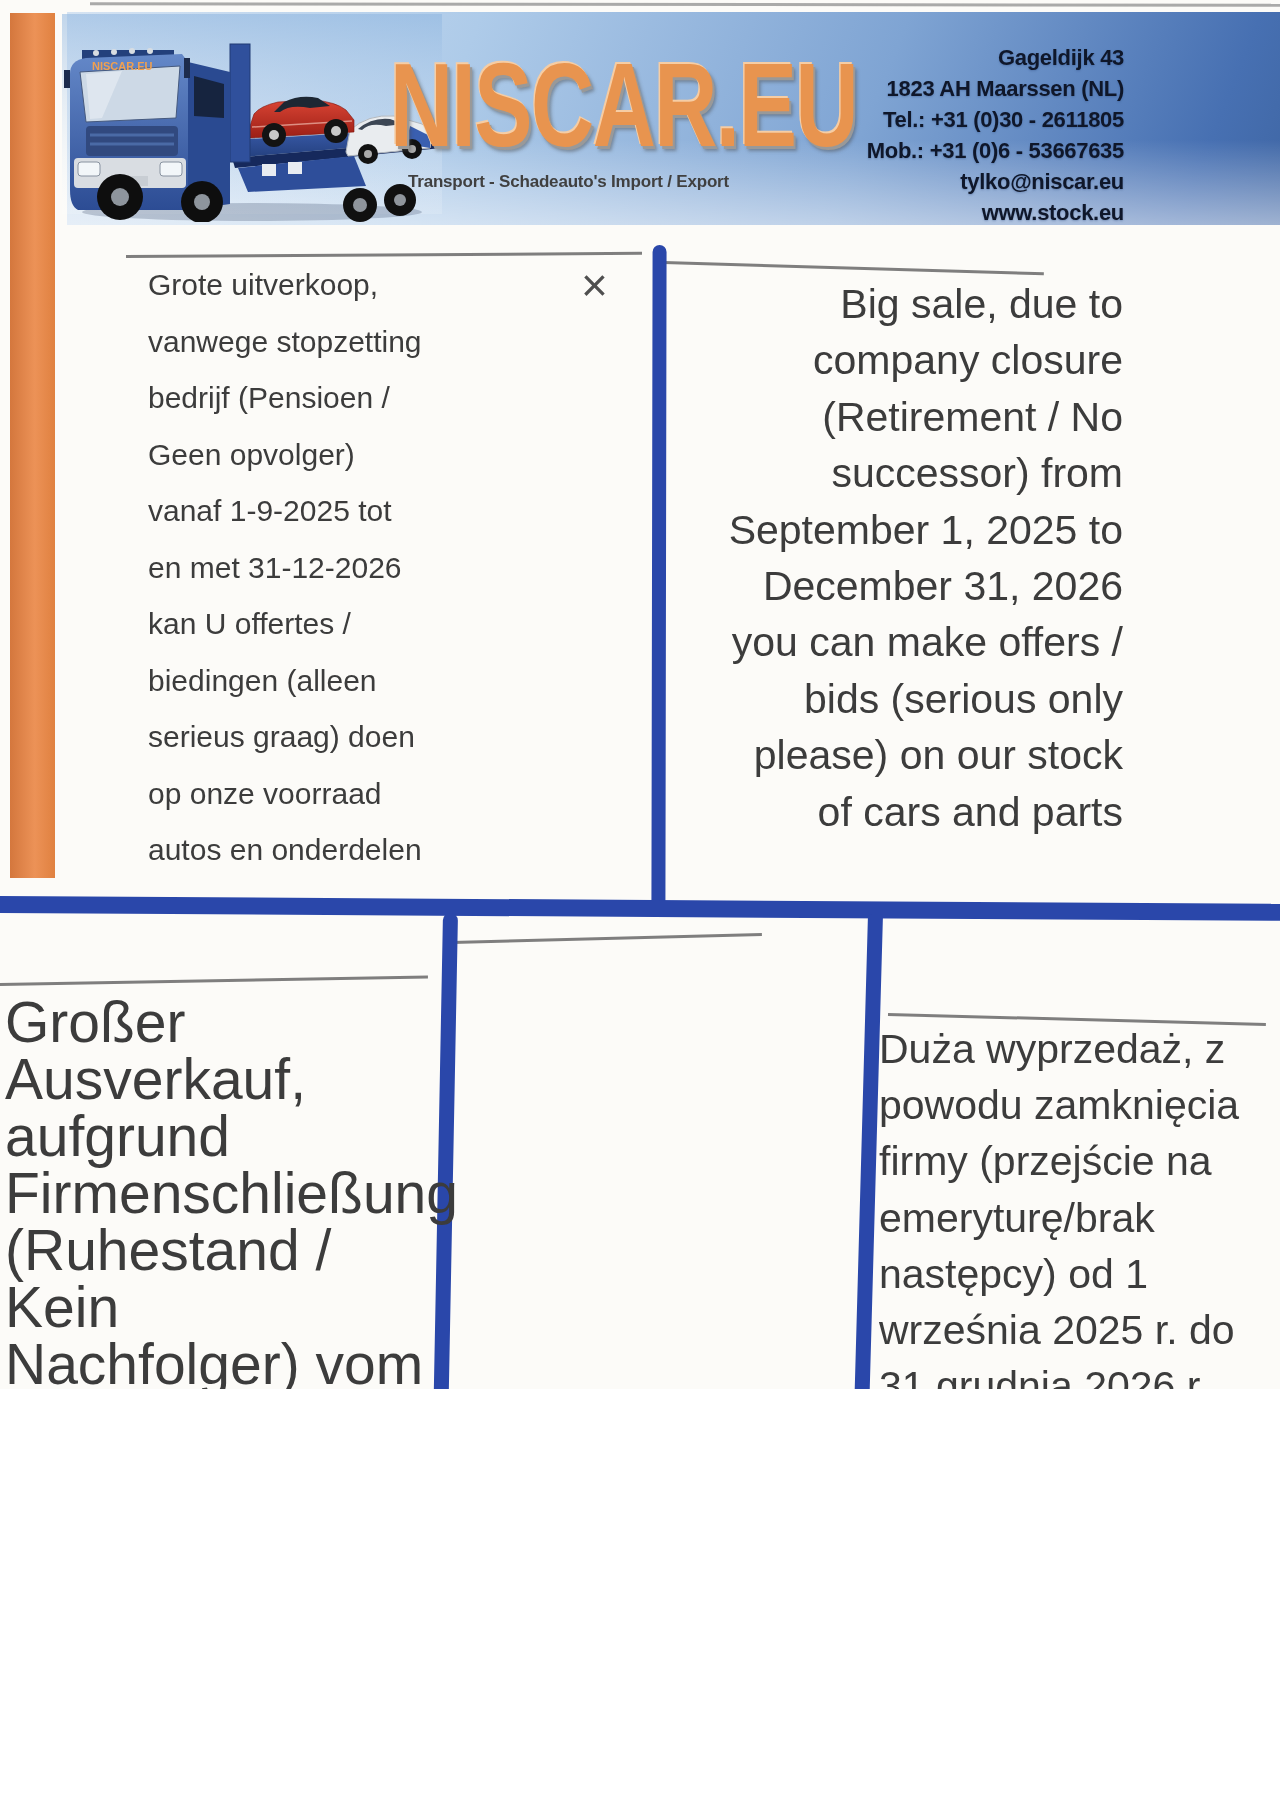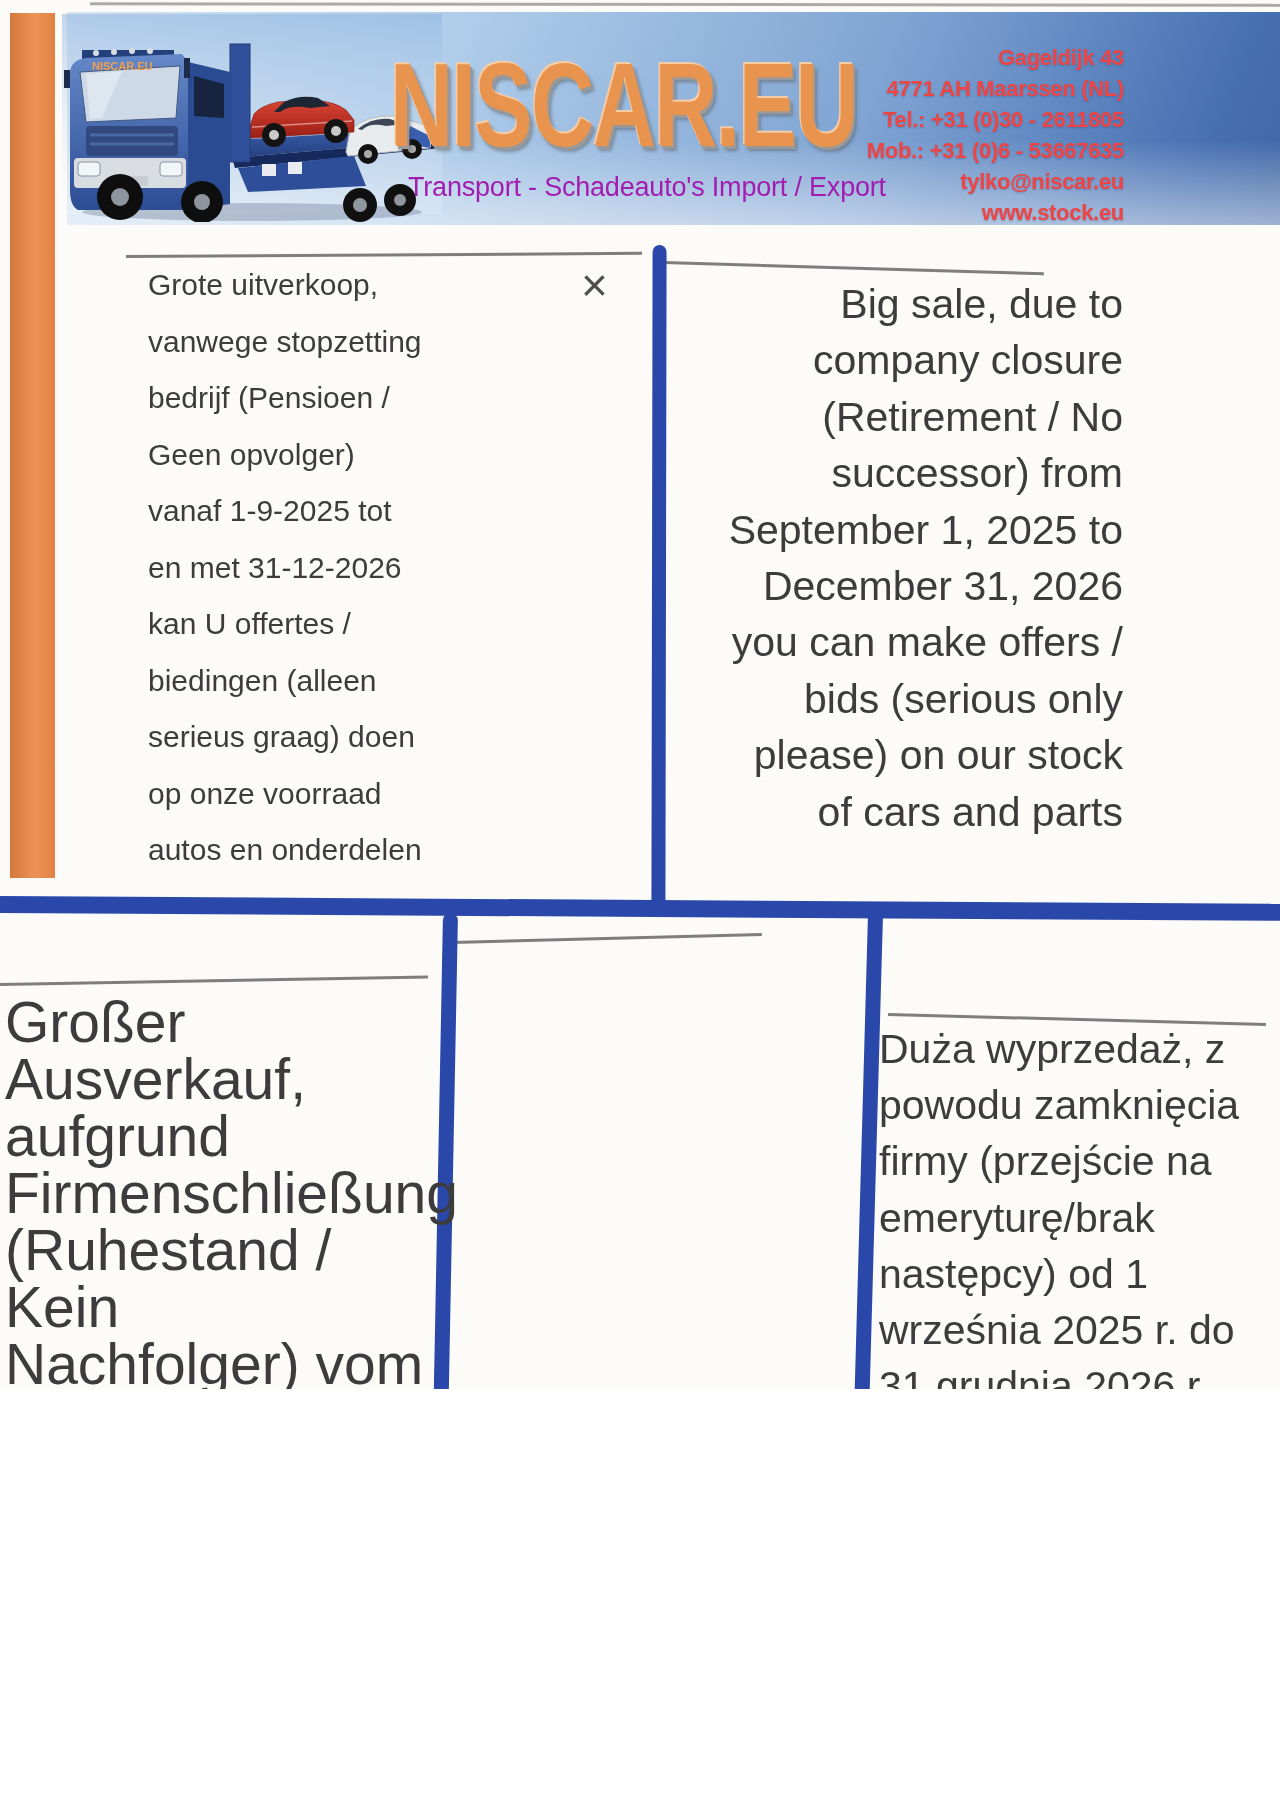--- a/index.html
+++ b/index.html
@@ -21,22 +21,22 @@
       linear-gradient(to top, rgba(255,255,255,.50) 0%, rgba(255,255,255,0) 40%),
       linear-gradient(112deg,#d5e3f2 0%,#aecbe9 32%,#7fa4d3 65%,#4770b2 92%,#3f66a4 100%);}
   #truck-art{left:62px;top:14px;width:380px;height:208px;}
   #brand-logo{
     left:390px;top:46px;
     font-size:118px;line-height:118px;font-weight:bold;letter-spacing:-2px;
     transform:scaleX(.74);transform-origin:left top;
     color:#e8944f;
     text-shadow:-2px -2px 0 #f6cda4, 3px 3px 0 #999999, 5px 5px 4px rgba(70,70,70,.45);
     white-space:nowrap;}
-  #brand-tagline{left:408px;top:172px;font-size:27px;font-weight:normal;color:#a21caf;letter-spacing:-.2px;white-space:nowrap;}
-  #contact-block{right:156px;top:42px;text-align:right;color:#ef4444;
+  #brand-tagline{left:408px;top:172px;font-size:17px;font-weight:bold;color:#404040;letter-spacing:-.2px;white-space:nowrap;}
+  #contact-block{right:156px;top:42px;text-align:right;color:#0f172a;
     font-size:22px;font-weight:bold;line-height:31px;letter-spacing:-.3px;
     text-shadow:0 1px 2px rgba(40,70,120,.35);}
 
   
   .paper-edge{background:#5f5f5f;height:3px;opacity:.8;transform-origin:left center;}
   #dutch-edge{left:126px;top:255px;width:516px;transform:rotate(-.35deg);}
   #english-edge{left:664px;top:261px;width:380px;transform:rotate(1.7deg);}
   #german-edge{left:0px;top:983px;width:428px;transform:rotate(-1deg);}
   #french-edge{left:452px;top:941px;width:310px;transform:rotate(-1.5deg);}
   #polish-edge{left:888px;top:1013px;width:378px;transform:rotate(1.5deg);}
@@ -148,21 +148,21 @@
       <circle cx="140" cy="188" r="21" fill="#0e0e0e"></circle>
         <circle cx="140" cy="188" r="8" fill="#8e959d"></circle>
     </g>
   </svg>
 
   <div class="abs" id="brand-logo">NISCAR.EU</div>
   <div class="abs" id="brand-tagline">Transport - Schadeauto's Import / Export</div>
 
   <div class="abs" id="contact-block">
     <div>Gageldijk 43</div>
-    <div>4771 AH Maarssen (NL)</div>
+    <div>1823 AH Maarssen (NL)</div>
     <div>Tel.: +31 (0)30 - 2611805</div>
     <div>Mob.: +31 (0)6 - 53667635</div>
     <div>tylko@niscar.eu</div>
     <div>www.stock.eu</div>
   </div>
 
   <div class="abs paper-edge" id="dutch-edge"></div>
   <div class="abs paper-edge" id="english-edge"></div>
   <div class="abs paper-edge" id="german-edge"></div>
   <div class="abs paper-edge" id="french-edge"></div>

